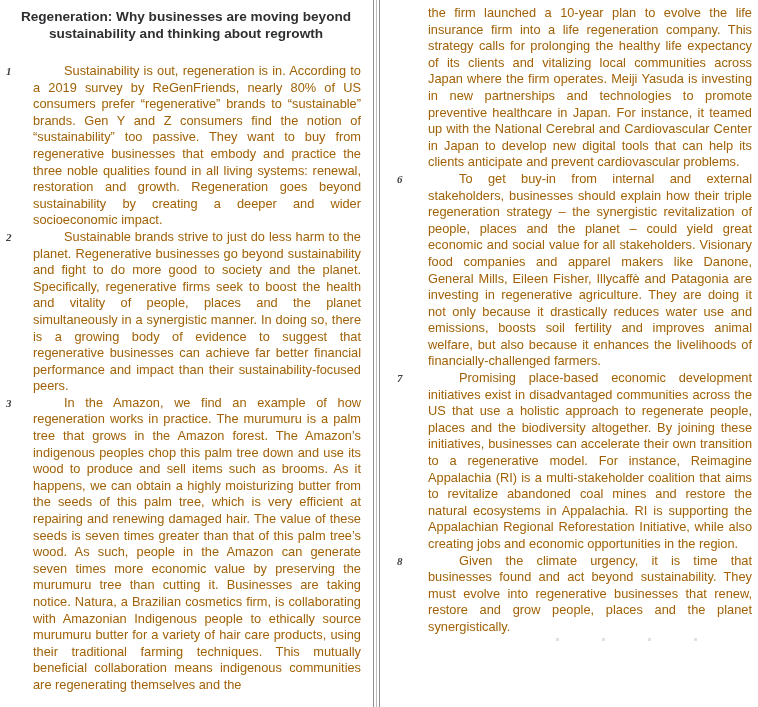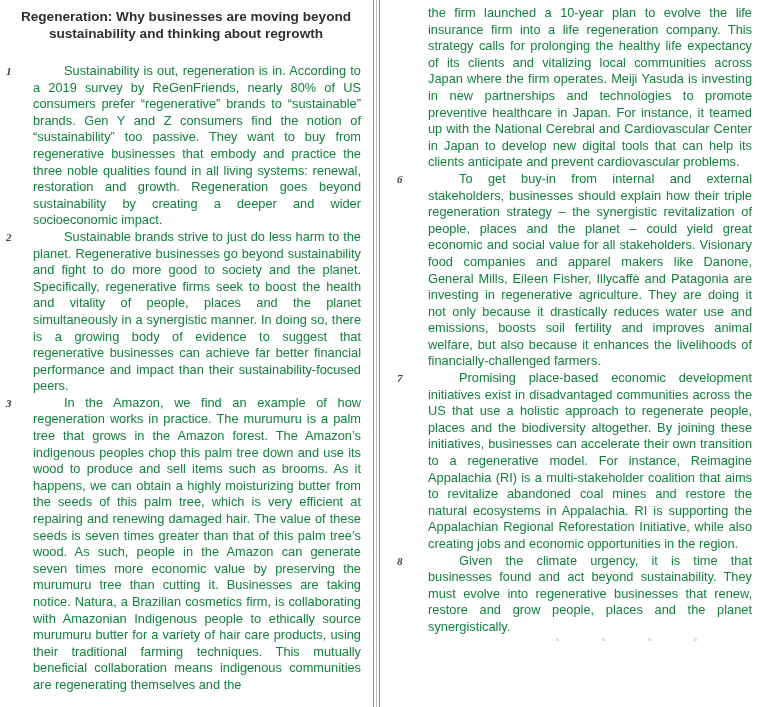--- a/index.html
+++ b/index.html
@@ -50,21 +50,21 @@
     color: #3d3f42;
   }
   .col-left  .pnum { left: 6px; }
   .col-right .pnum { left: 16px; }
   .ptext {
     margin: 0;
     font-size: 12.8px;
     line-height: 16.6px;
     text-align: justify;
     text-indent: 31px;
-    color: #15803d;
+    color: #a16207;
   }
   .para.cont .ptext { text-indent: 0; }
   .clipped-line {
     height: 3px;
     margin: 2px 20px 0 175px;
     background: repeating-linear-gradient(90deg,
       #c9ccd0 0px, #c9ccd0 3px,
       transparent 3px, transparent 46px);
     opacity: 0.6;
   }

